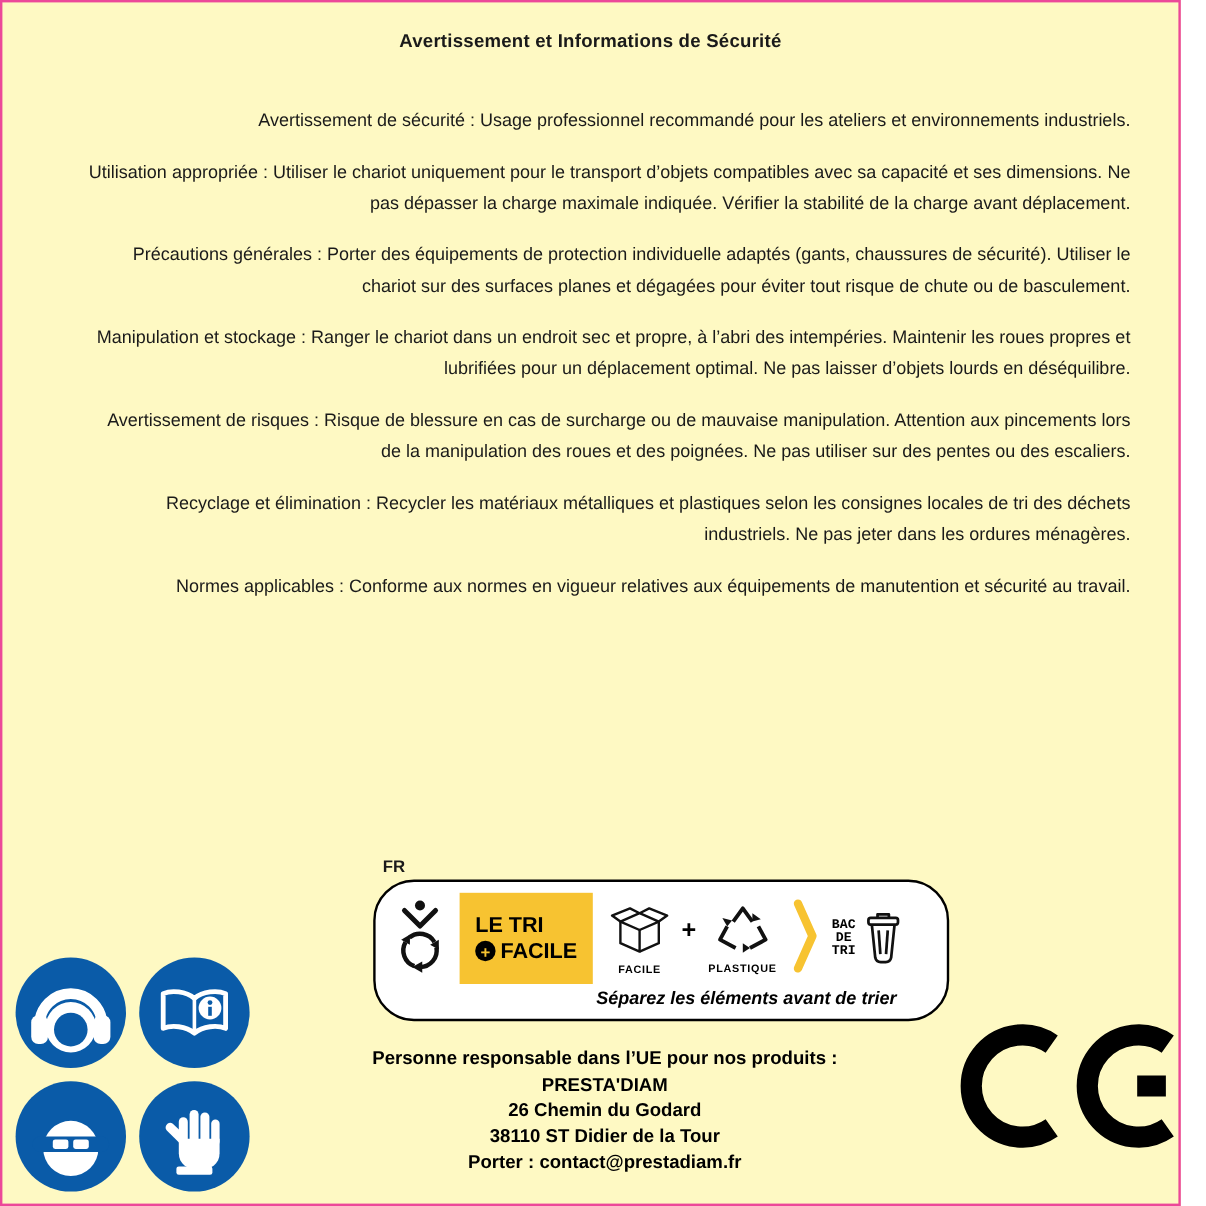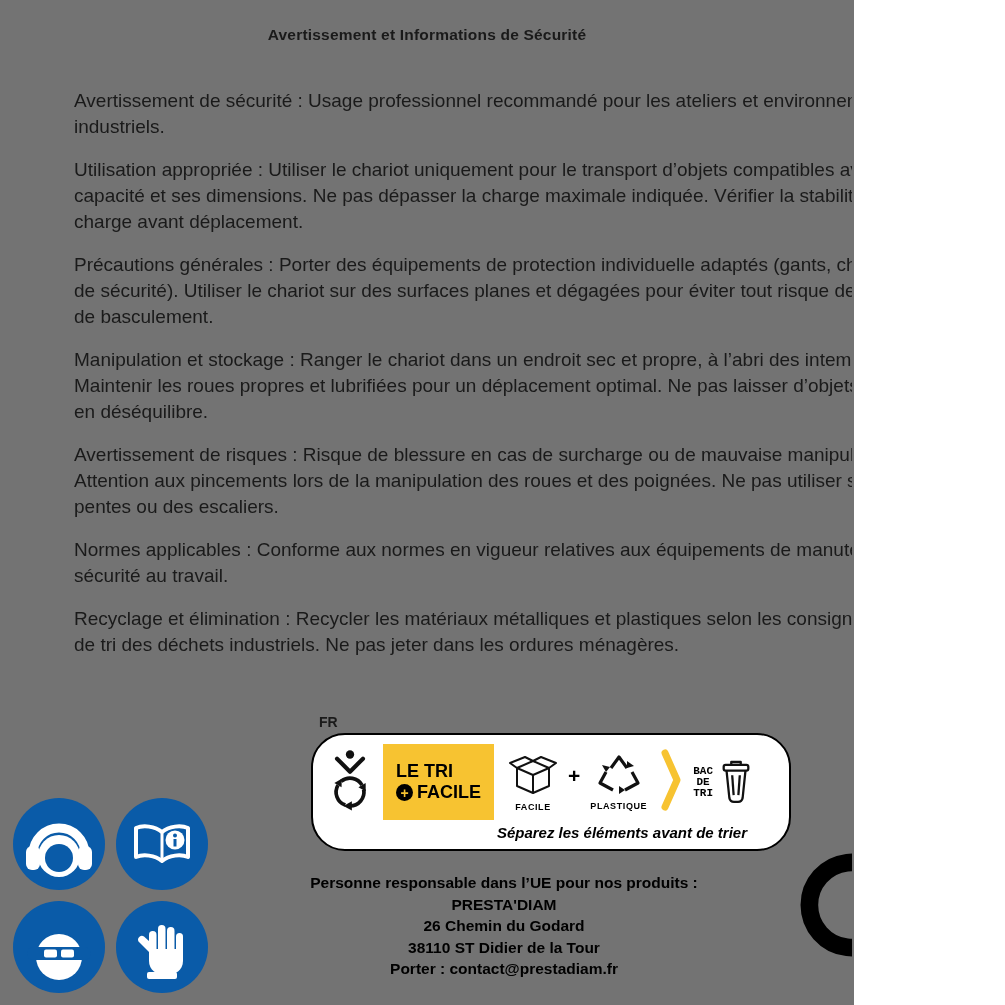--- a/index.html
+++ b/index.html
@@ -1,32 +1,32 @@
 <!DOCTYPE html>
 <html><head>
 <meta charset="utf-8">
 <title>Avertissement et Informations de Sécurité</title>
 <style>
   html,body{margin:0;padding:0;background:#ffffff;}
   .page{
     position:relative;
-    width:854px;height:1005px;
+    width:984px;height:1005px;
     box-sizing:border-box;
-    background:#737373;
-    border:2px solid #737373;
+    background:#fef9c3;
+    border:2px solid #ec4899;
     font-family:"Liberation Sans", sans-serif;
     color:#1a1a1a;
     overflow:hidden;
   }
   .doc-title{
     position:absolute;top:24px;left:0;right:0;
     text-align:center;font-size:15.5px;font-weight:700;letter-spacing:.2px;
   }
   .body-text{position:absolute;top:86px;left:72px;width:868px;}
-  .body-text p{margin:0 0 17px;font-size:19px;line-height:26px;}
+  .body-text p{margin:0 0 17px;font-size:15px;line-height:26px;text-align:right;}
 
   
   .sorting{position:absolute;left:264px;top:712px;width:480px;padding-left:45px;}
   .fr-code{font-weight:700;font-size:14px;margin:0 0 3px 8px;}
   .label-box{
     border:2.5px solid #000;border-radius:34px;background:#fff;
     padding:9px 16px 8px 12px;
   }
   .label-row{display:flex;align-items:center;gap:8px;height:76px;}
   .headline{
@@ -75,22 +75,22 @@
 <div class="page">
 
   <div class="doc-title">Avertissement et Informations de Sécurité</div>
 
   <div class="body-text">
     <p>Avertissement de sécurité : Usage professionnel recommandé pour les ateliers et environnements industriels.</p>
     <p>Utilisation appropriée : Utiliser le chariot uniquement pour le transport d’objets compatibles avec sa capacité et ses dimensions. Ne pas dépasser la charge maximale indiquée. Vérifier la stabilité de la charge avant déplacement.</p>
     <p>Précautions générales : Porter des équipements de protection individuelle adaptés (gants, chaussures de sécurité). Utiliser le chariot sur des surfaces planes et dégagées pour éviter tout risque de chute ou de basculement.</p>
     <p>Manipulation et stockage : Ranger le chariot dans un endroit sec et propre, à l’abri des intempéries. Maintenir les roues propres et lubrifiées pour un déplacement optimal. Ne pas laisser d’objets lourds en déséquilibre.</p>
     <p>Avertissement de risques : Risque de blessure en cas de surcharge ou de mauvaise manipulation. Attention aux pincements lors de la manipulation des roues et des poignées. Ne pas utiliser sur des pentes ou des escaliers.</p>
+    <p>Recyclage et élimination : Recycler les matériaux métalliques et plastiques selon les consignes locales de tri des déchets industriels. Ne pas jeter dans les ordures ménagères.</p>
     <p>Normes applicables : Conforme aux normes en vigueur relatives aux équipements de manutention et sécurité au travail.</p>
-    <p>Recyclage et élimination : Recycler les matériaux métalliques et plastiques selon les consignes locales de tri des déchets industriels. Ne pas jeter dans les ordures ménagères.</p>
   </div>
 
   <div class="sorting">
     <div class="fr-code">FR</div>
     <div class="label-box">
       <div class="label-row">
 
         <span>
           <svg viewBox="0 0 54 66" width="50" height="62" aria-hidden="true">
             <circle cx="27" cy="5.5" r="4.5" fill="#111"></circle>

